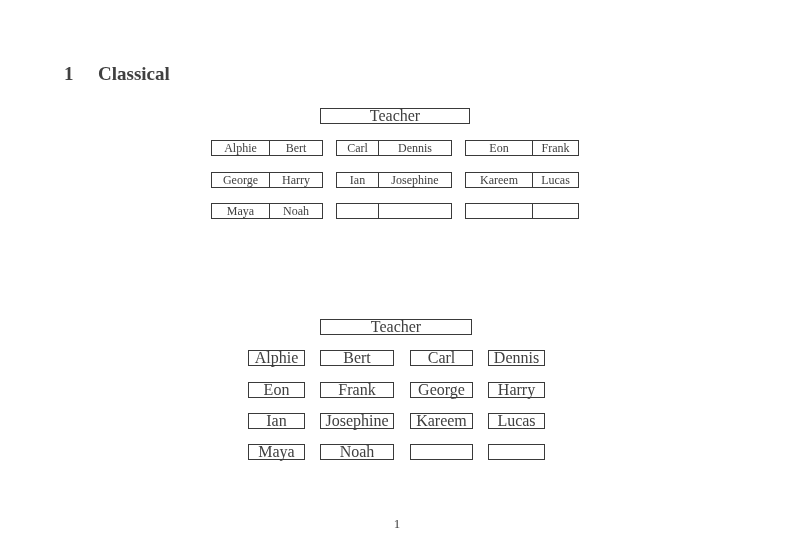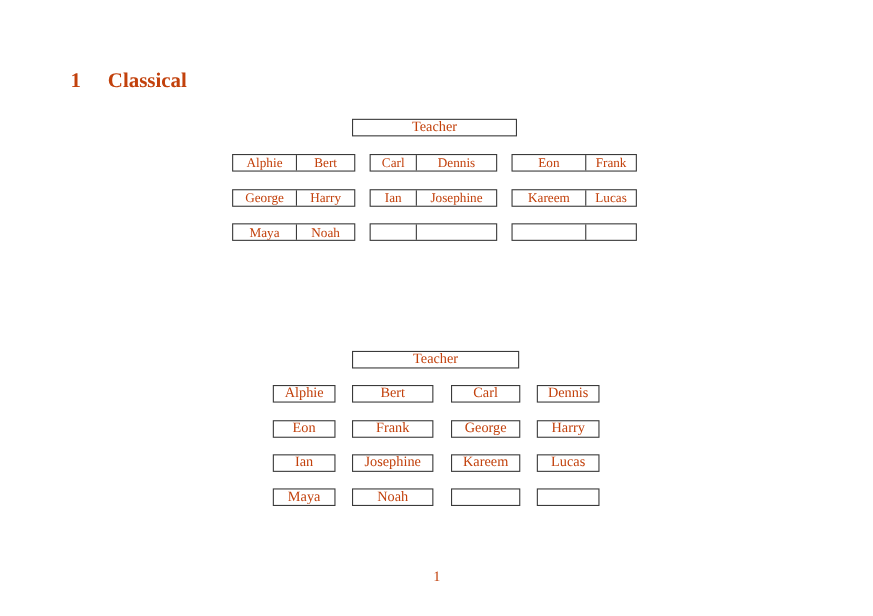--- a/index.html
+++ b/index.html
@@ -3,41 +3,41 @@
 <meta charset="utf-8">
 <style>
   html, body { margin: 0; padding: 0; background: #e8e8e8; }
   .page {
     position: relative;
     width: 794px;
     height: 560px;
     background: #ffffff;
     overflow: hidden;
     font-family: "Liberation Serif", "DejaVu Serif", serif;
-    color: #c2410c;
+    color: #404040;
     margin: 0 auto;
   }
   .abs { position: absolute; box-sizing: border-box; }
   .heading {
     position: absolute;
     left: 64px;
     font-size: 19px;
     font-weight: 700;
     line-height: 22px;
     white-space: nowrap;
   }
   .heading .sec-num { display: inline-block; min-width: 11px; }
   .heading .sec-title { display: inline-block; margin-left: 23px; }
   .boxcell {
     border: 1px solid #3a3a3a;
     background: #ffffff;
     display: flex;
-    align-items: flex-start;
+    align-items: center;
     justify-content: center;
-    font-size: 13px;
+    font-size: 16px;
     line-height: 12px;
     height: 16px;
   }
   .desk-pair {
     position: absolute;
     display: flex;
     border: 1px solid #3a3a3a;
     background: #ffffff;
     height: 16px;
     box-sizing: border-box;

